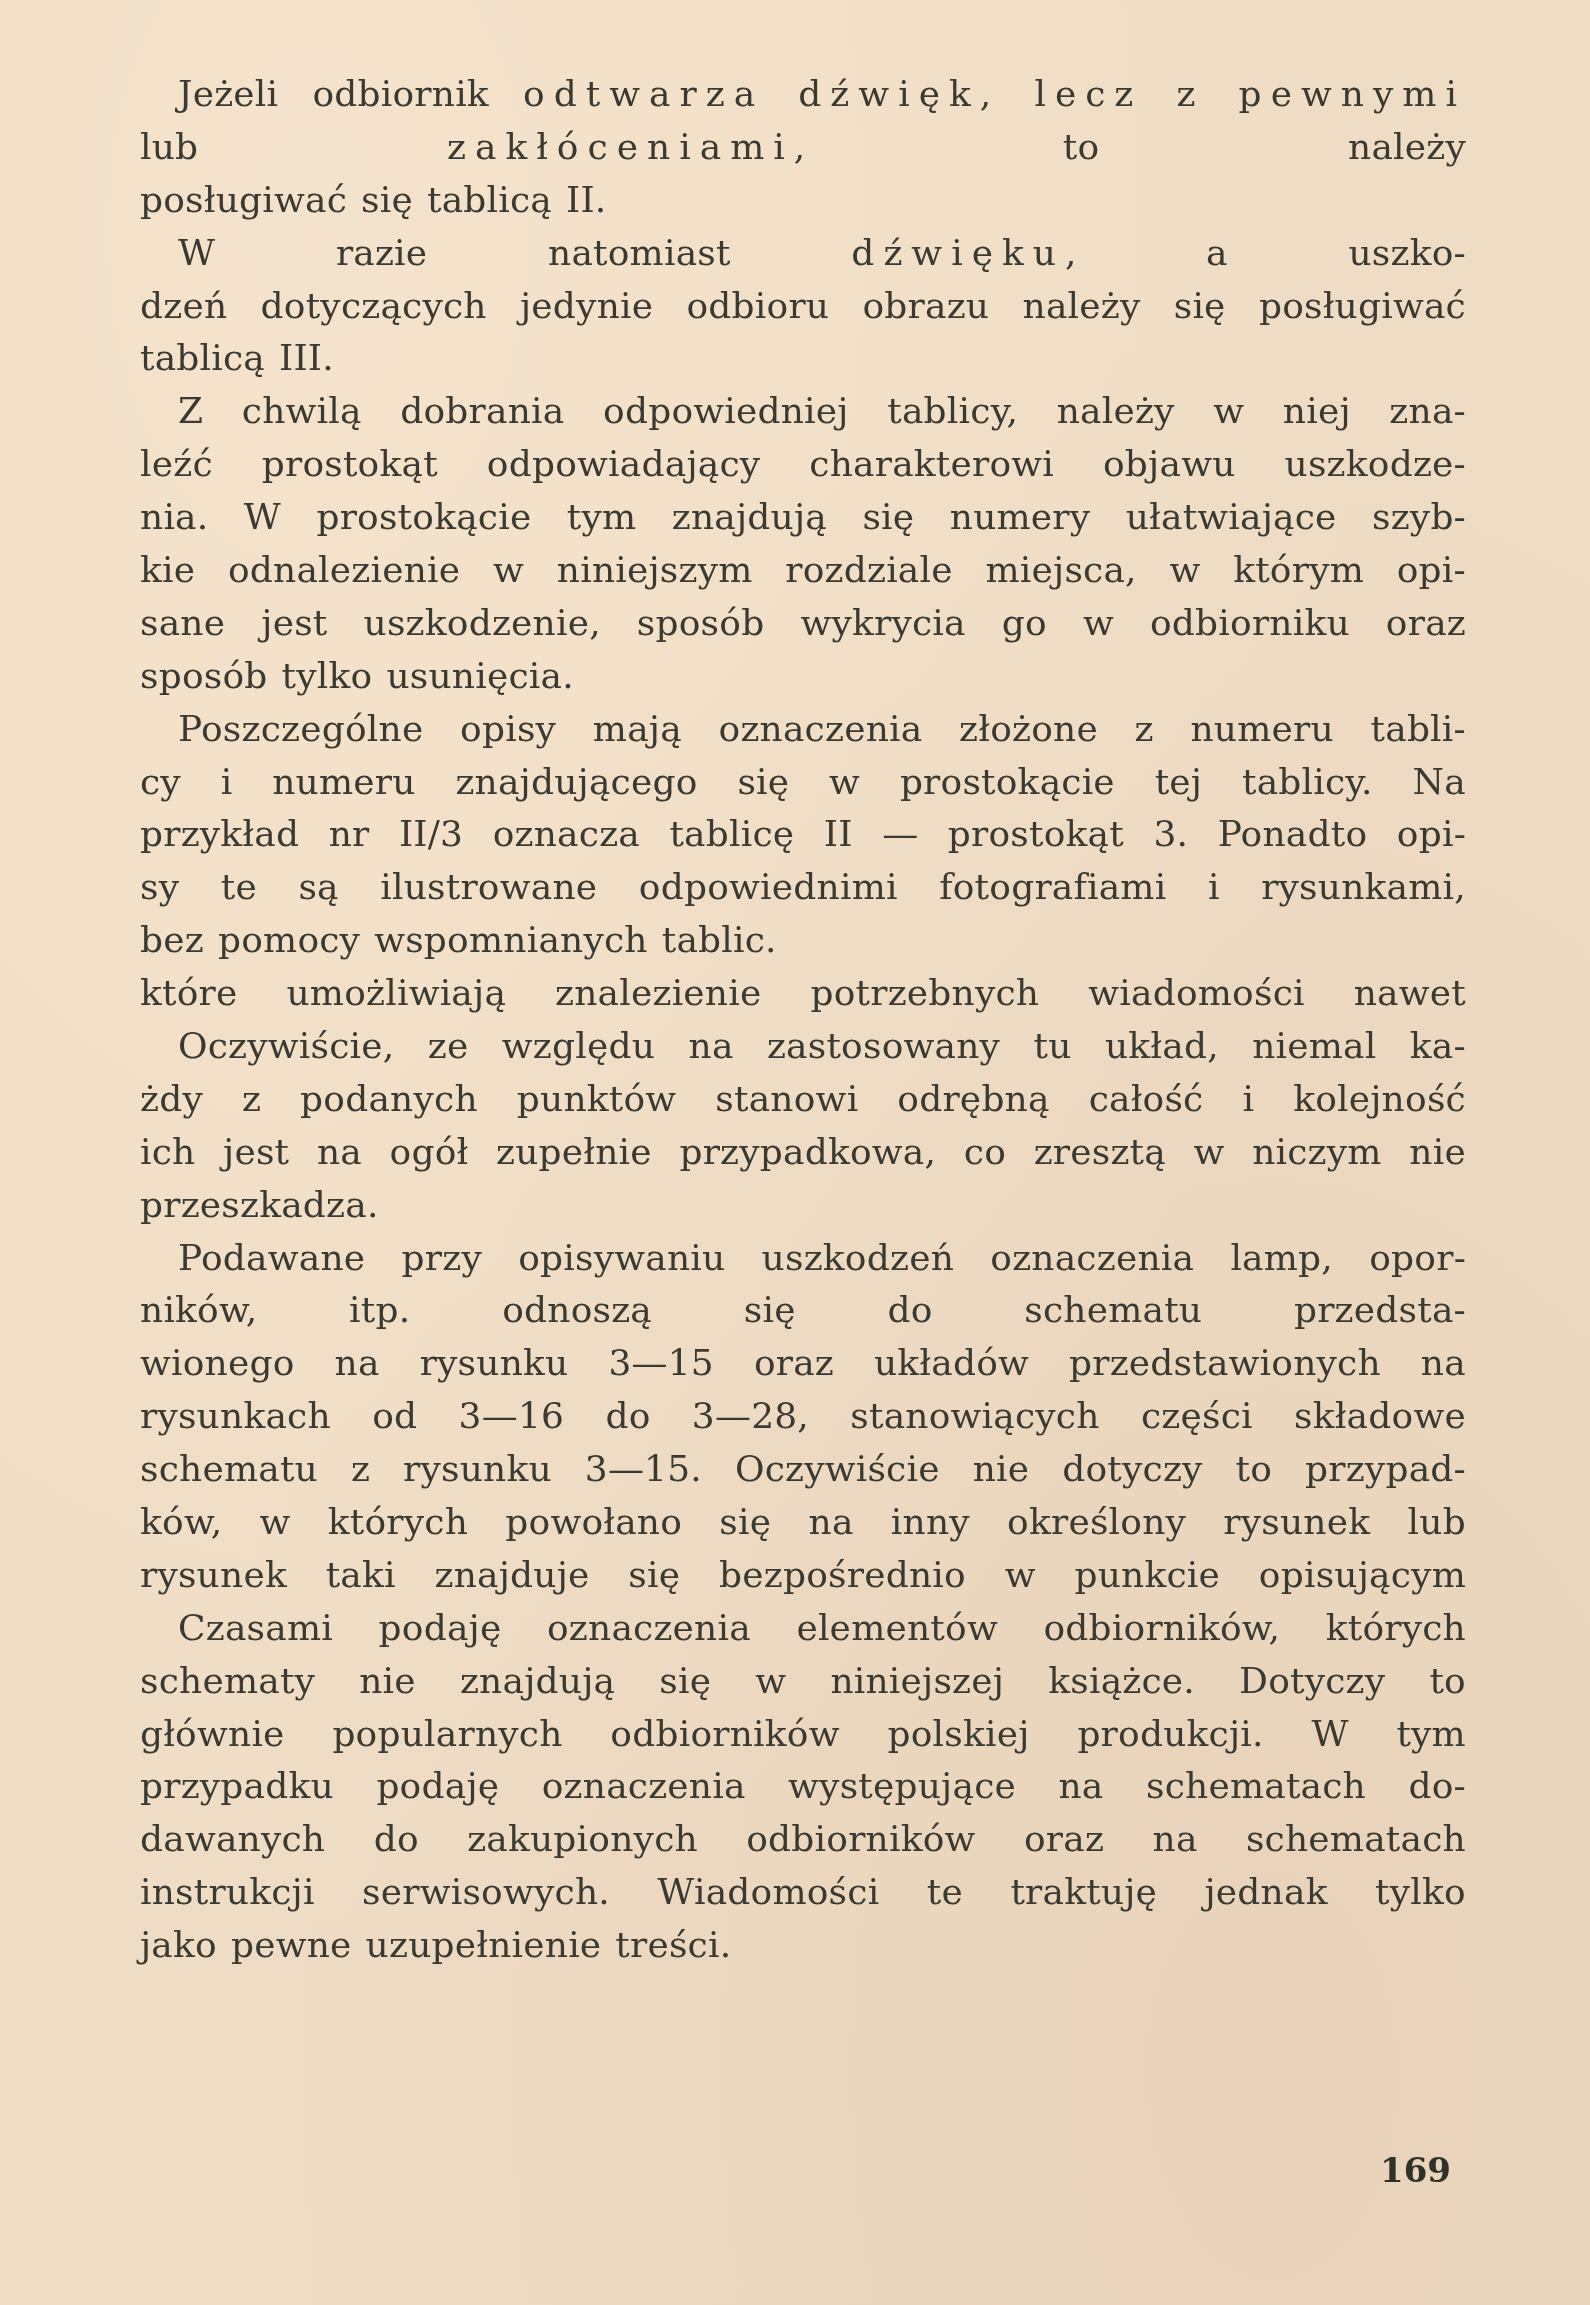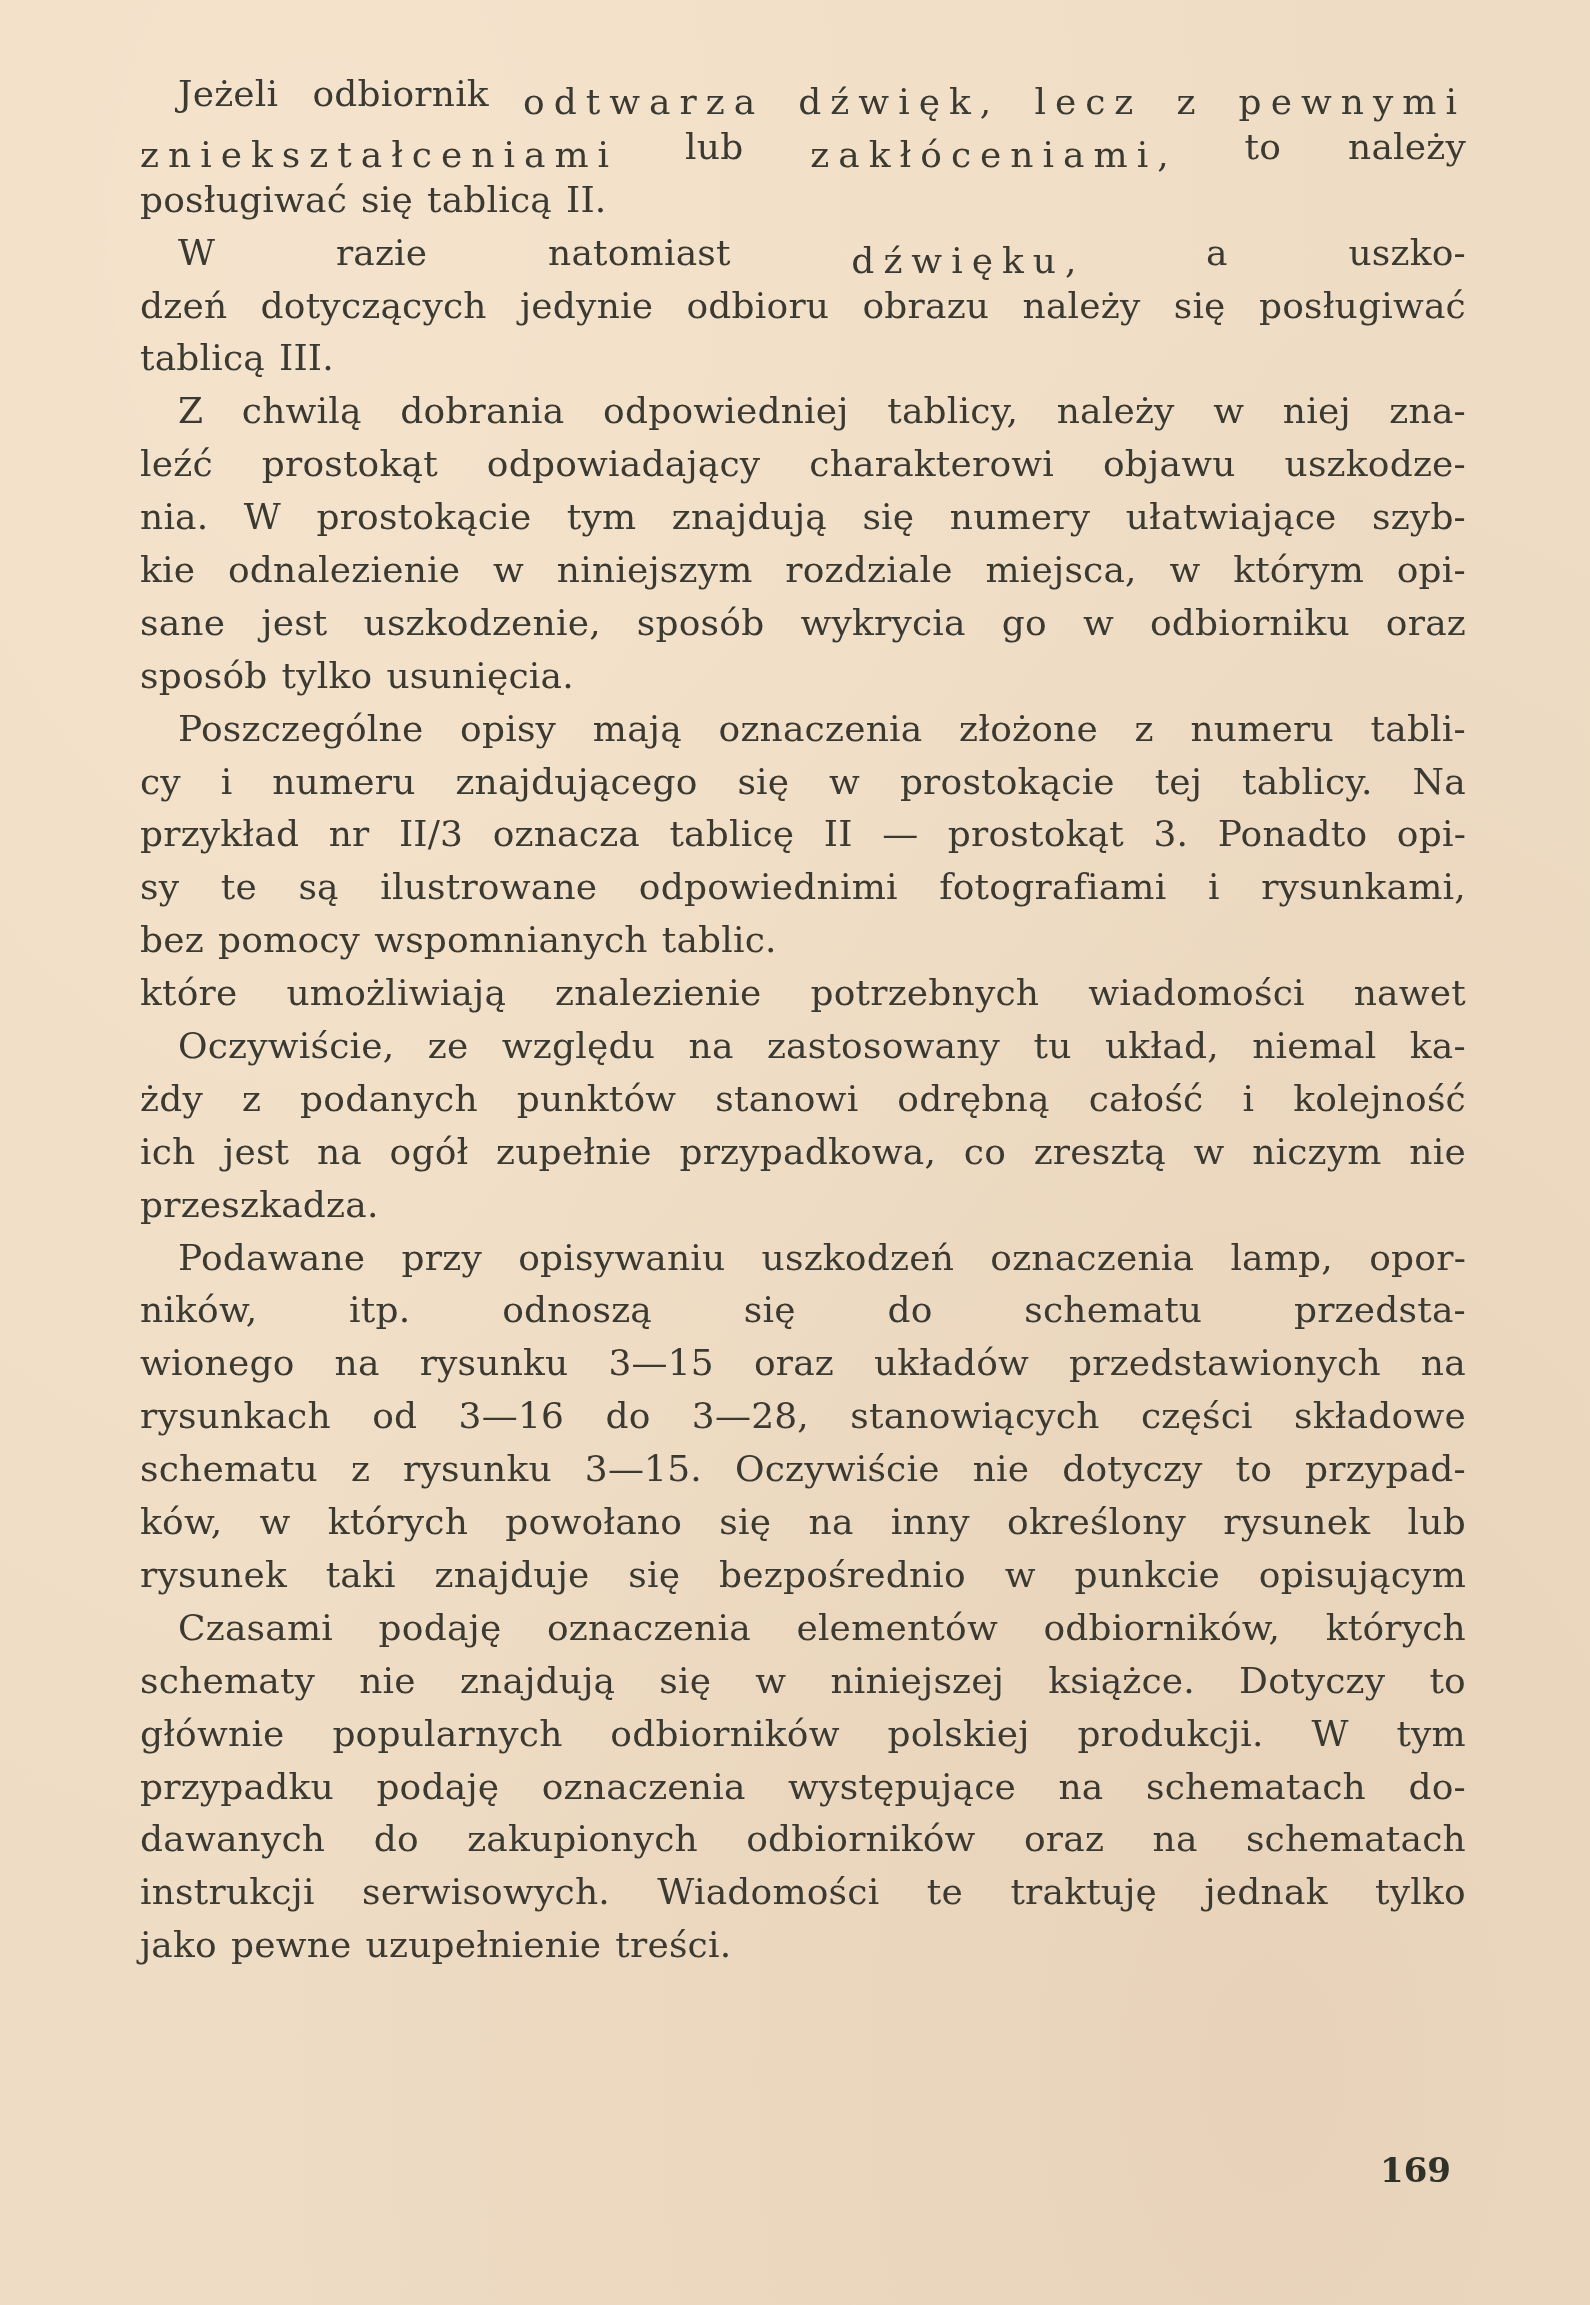--- a/index.html
+++ b/index.html
@@ -20,21 +20,21 @@
     }
     .page {
       position: absolute;
       left: 140px;
       top: 68px;
       width: 1326px;
     }
     .line {
       display: flex;
       justify-content: space-between;
-      align-items: flex-start;
+      align-items: flex-end;
       height: 52.9px;
       font-size: 36px;
       line-height: 52.9px;
       white-space: nowrap;
       letter-spacing: 0.2px;
       word-spacing: 0;
     }
     .line.last {
       justify-content: flex-start;
     }
@@ -60,21 +60,20 @@
       <div class="line indent">
         <span class="w">Jeżeli</span>
         <span class="w">odbiornik</span>
         <span class="w sp">odtwarza</span>
         <span class="w sp">dźwięk,</span>
         <span class="w sp">lecz</span>
         <span class="w sp">z</span>
         <span class="w sp">pewnymi</span>
       </div>
       <div class="line">
-        <span class="w sp">zniekształceniami</span>
         <span class="w">lub</span>
         <span class="w sp">zakłóceniami,</span>
         <span class="w">to</span>
         <span class="w">należy</span>
       </div>
       <div class="line last">
         <span class="w">posługiwać</span>
         <span class="w">się</span>
         <span class="w">tablicą</span>
         <span class="w">II.</span>

